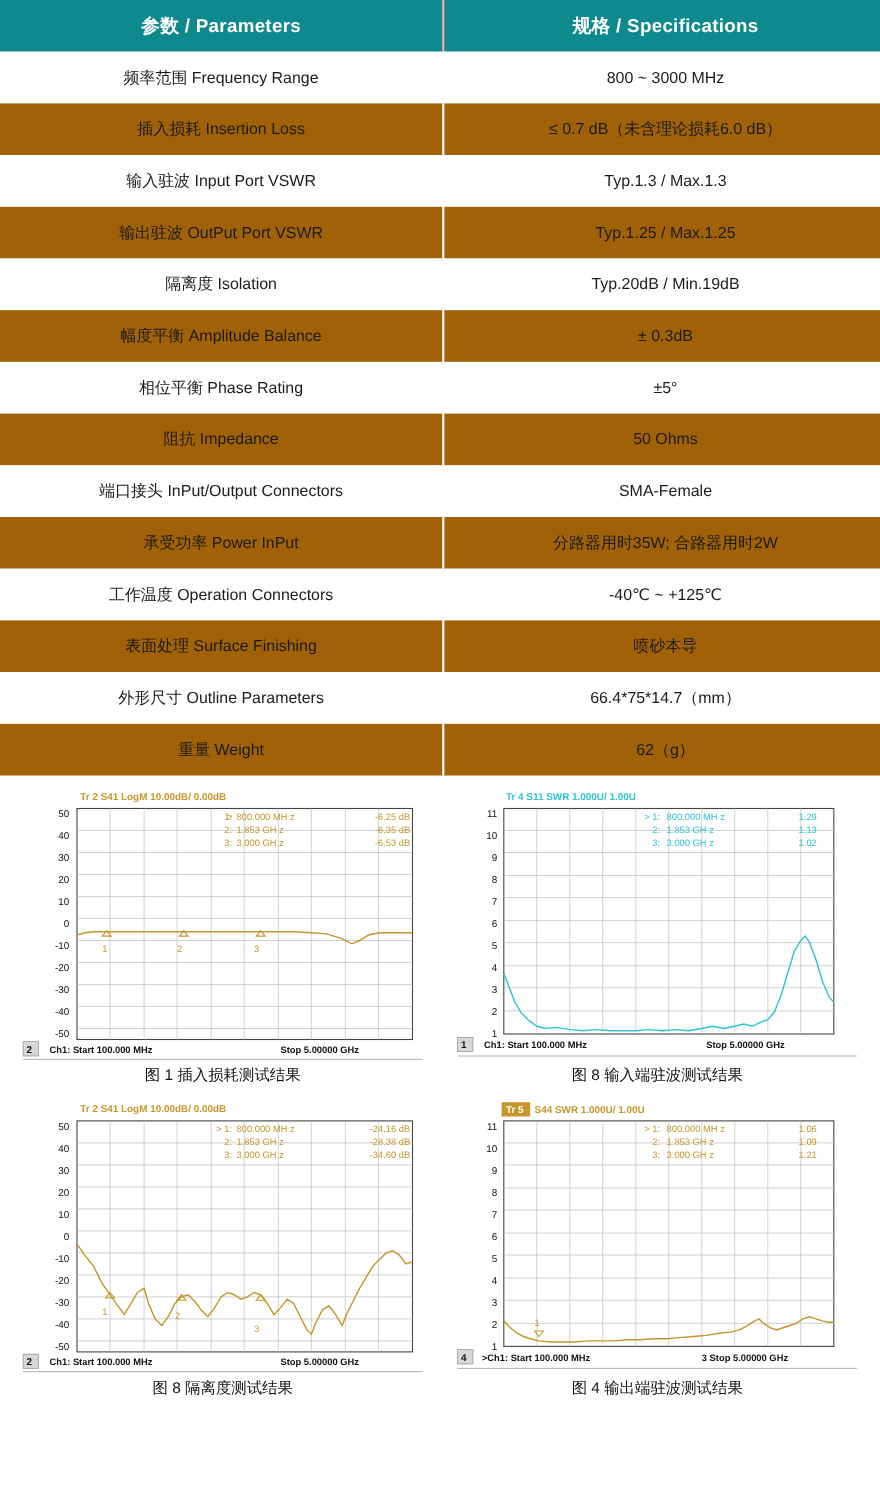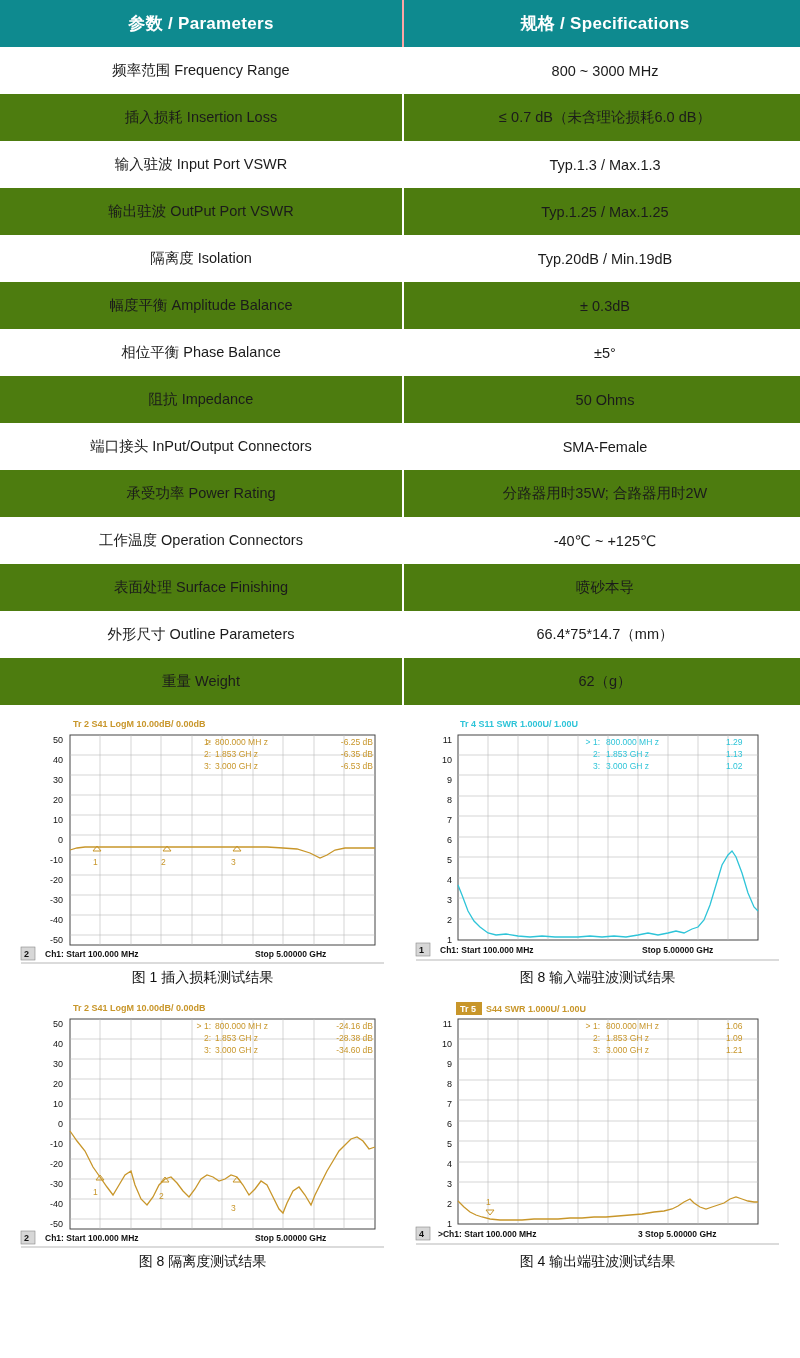--- a/index.html
+++ b/index.html
@@ -27,21 +27,21 @@
   .spec-table th:last-child{border-right:none;}
   .spec-table td{
     height:45px;
     font-size:14.5px;
     text-align:center;
     color:#1b1b1b;
     border-right:2px solid #ffffff;
   }
   .spec-table td:last-child{border-right:none;}
   .spec-table tr.odd td{background:#ffffff;}
-  .spec-table tr.even td{background:#4d7c0f;}
+  .spec-table tr.even td{background:#a16207;}
   .col-a{width:400px;}
   .col-b{width:400px;}
 
   .charts{
     width:800px;
     padding:10px 0 0 0;
     box-sizing:border-box;
   }
   .chart-row{
     display:flex;
@@ -99,33 +99,33 @@
       </tr>
       <tr class="odd">
         <td class="col-a">隔离度 Isolation</td>
         <td class="col-b">Typ.20dB / Min.19dB</td>
       </tr>
       <tr class="even">
         <td class="col-a">幅度平衡 Amplitude Balance</td>
         <td class="col-b">± 0.3dB</td>
       </tr>
       <tr class="odd">
-        <td class="col-a">相位平衡 Phase Balance</td>
+        <td class="col-a">相位平衡 Phase Rating</td>
         <td class="col-b">±5°</td>
       </tr>
       <tr class="even">
         <td class="col-a">阻抗 Impedance</td>
         <td class="col-b">50 Ohms</td>
       </tr>
       <tr class="odd">
         <td class="col-a">端口接头 InPut/Output Connectors</td>
         <td class="col-b">SMA-Female</td>
       </tr>
       <tr class="even">
-        <td class="col-a">承受功率 Power Rating</td>
+        <td class="col-a">承受功率 Power InPut</td>
         <td class="col-b">分路器用时35W; 合路器用时2W</td>
       </tr>
       <tr class="odd">
         <td class="col-a">工作温度 Operation Connectors</td>
         <td class="col-b">-40℃ ~ +125℃</td>
       </tr>
       <tr class="even">
         <td class="col-a">表面处理 Surface Finishing</td>
         <td class="col-b">喷砂本导</td>
       </tr>

